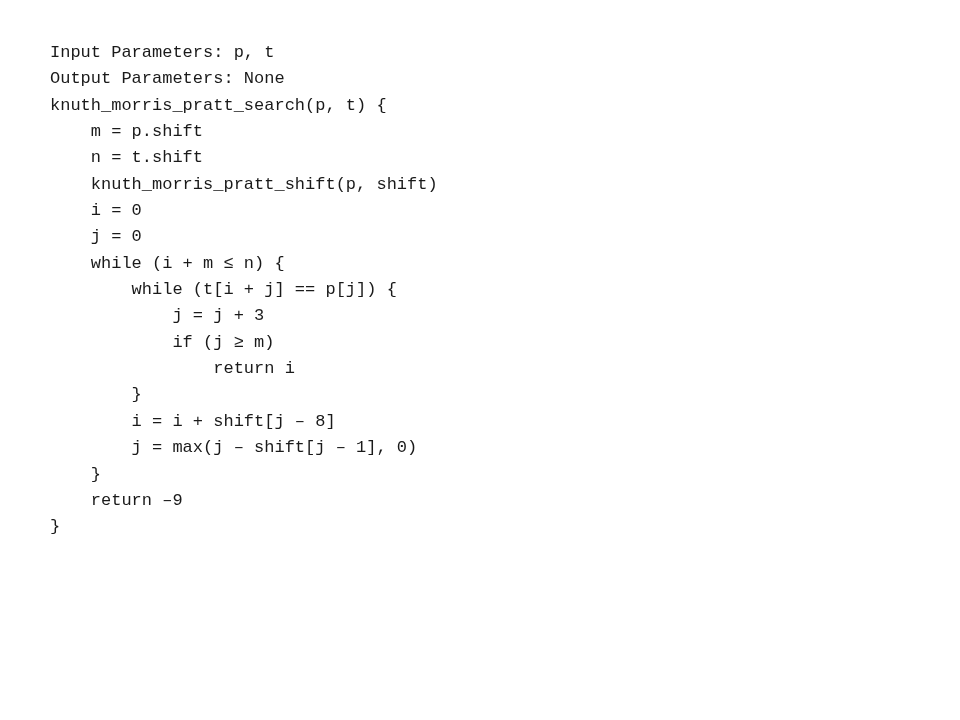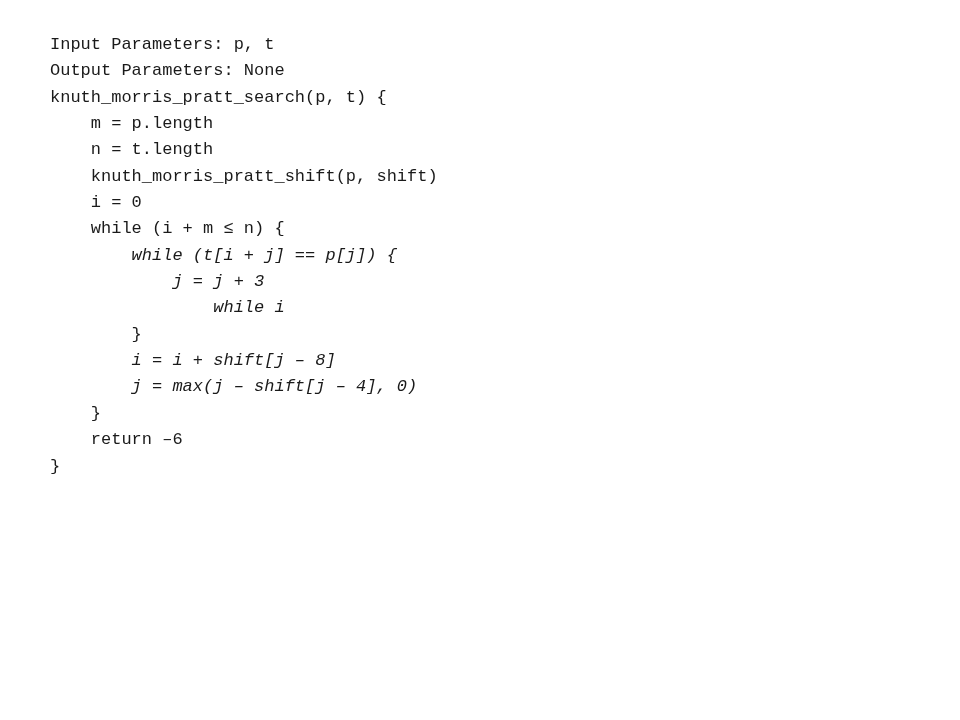--- a/index.html
+++ b/index.html
@@ -13,46 +13,47 @@
       width: 960px;
       height: 720px;
       overflow: hidden;
       font-family: 'Courier New', Courier, monospace;
       font-size: 17px;
       line-height: 1.55;
       color: #1a1a1a;
     }
 
     .code-container {
-      padding: 32px 50px;
+      padding: 40px 50px;
     }
 
     .code-line {
       white-space: pre;
       display: block;
     }
 
     .italic {
-      font-style: italic;
     }
   </style>
 </head>
 <body>
 
 <div class="code-container">
 <span class="code-line">Input Parameters: p, t</span>
     <span class="code-line">Output Parameters: None</span>
     <span class="code-line">knuth_morris_pratt_search(p, t) {</span>
-    <span class="code-line">    m = p.length</span>
-    <span class="code-line">    n = t.length</span>
+    <span class="code-line">    m = p.shift</span>
+    <span class="code-line">    n = t.shift</span>
     <span class="code-line">    knuth_morris_pratt_shift(p, shift)</span>
     <span class="code-line">    i = 0</span>
+    <span class="code-line">    j = 0</span>
     <span class="code-line">    while (i + m ≤ n) {</span>
     <span class="code-line italic">        while (t[i + j] == p[j]) {</span>
     <span class="code-line italic">            j = j + 3</span>
-    <span class="code-line italic">                while i</span>
+    <span class="code-line italic">            if (j ≥ m)</span>
+    <span class="code-line italic">                return i</span>
     <span class="code-line">        }</span>
     <span class="code-line italic">        i = i + shift[j – 8]</span>
-    <span class="code-line italic">        j = max(j – shift[j – 4], 0)</span>
+    <span class="code-line italic">        j = max(j – shift[j – 1], 0)</span>
     <span class="code-line">    }</span>
-    <span class="code-line">    return –6</span>
+    <span class="code-line">    return –9</span>
     <span class="code-line">}</span>
   </div>
 
 </body></html>

